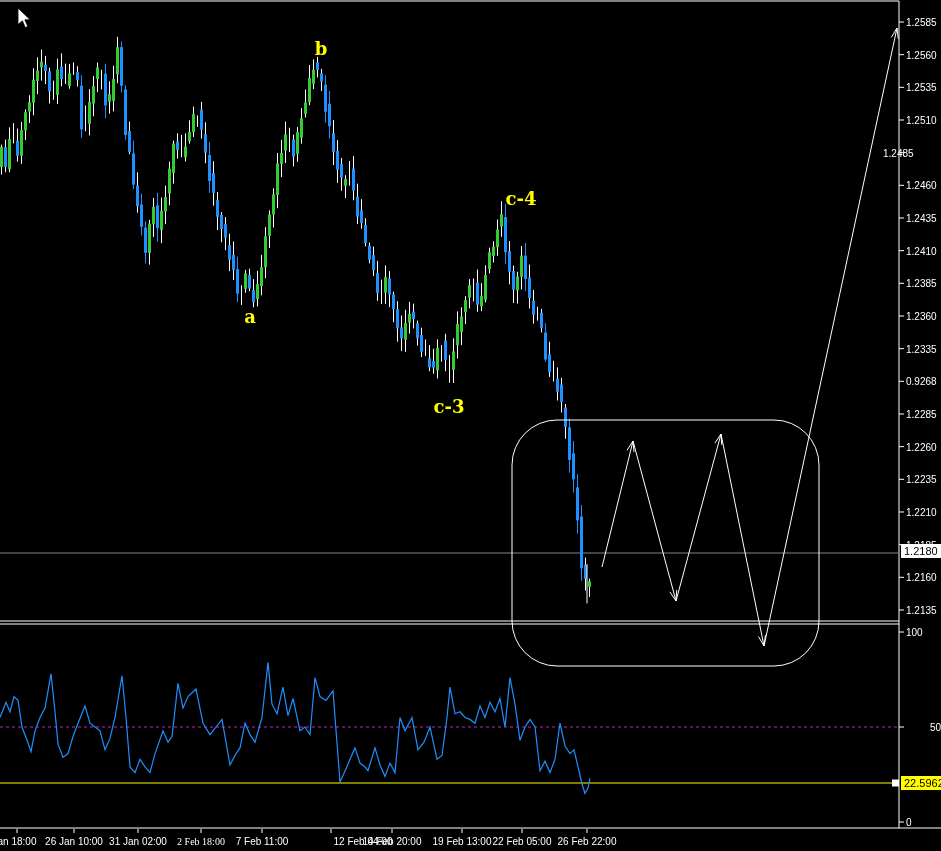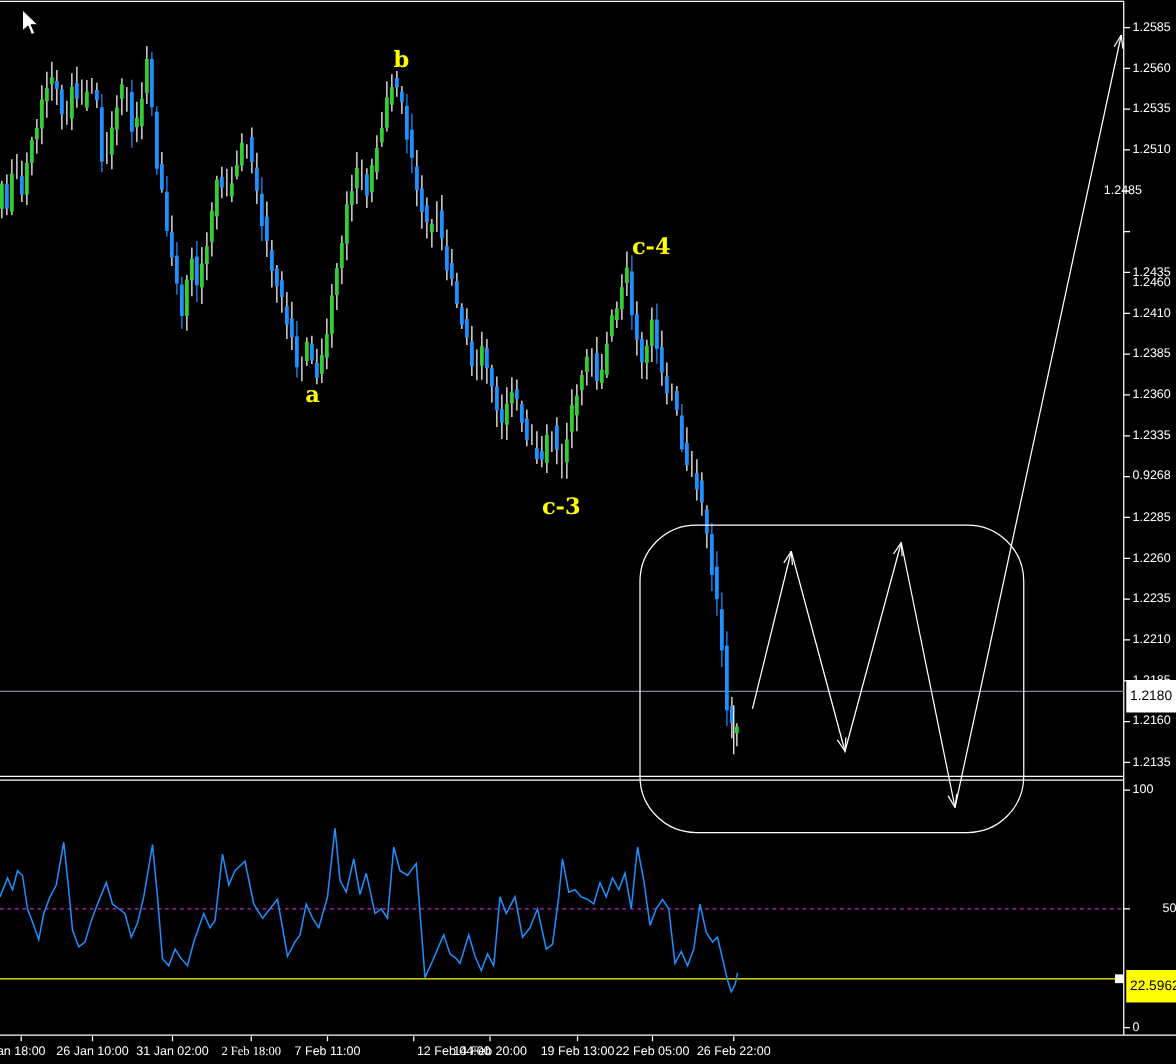--- a/index.html
+++ b/index.html
@@ -2,21 +2,21 @@
 <html><head>
 <meta charset="utf-8">
 <style>
   html,body{margin:0;padding:0;background:#000;}
   #app{position:relative;width:941px;height:851px;background:#000;overflow:hidden;
        font-family:"Liberation Sans",sans-serif;}
   #cv{position:absolute;left:0;top:0;}
   .axis-label{position:absolute;color:#fff;font-size:10px;line-height:11px;
       white-space:nowrap;transform:translate(0,-50%);}
   .time-label{transform:translate(-50%,0);}
-  .price-tag{position:absolute;left:901px;width:40px;height:26px;font-size:11px;
+  .price-tag{position:absolute;left:901px;width:40px;height:14px;font-size:11px;
       color:#000;display:flex;align-items:center;padding-left:3px;box-sizing:border-box;}
   .annotation{position:absolute;color:#ff0;font-family:"DejaVu Serif",serif;
       font-weight:bold;font-size:18px;transform:translate(-50%,-50%);}
 </style>
 </head>
 <body>
 
 <div id="app">
   <svg id="cv" width="941" height="851">
       <line x1="0" y1="1" x2="899" y2="1" stroke="#FFFFFF" stroke-width="1"></line>
@@ -357,21 +357,21 @@
       <line x1="462" y1="829" x2="462" y2="833" stroke="#FFFFFF" stroke-width="1"></line>
       <line x1="522" y1="829" x2="522" y2="833" stroke="#FFFFFF" stroke-width="1"></line>
       <line x1="587" y1="829" x2="587" y2="833" stroke="#FFFFFF" stroke-width="1"></line>
     </svg>
   <div id="price-axis">
       <div class="axis-label" style="left: 906px; top: 22px;">1.2585</div>
       <div class="axis-label" style="left: 906px; top: 54.665px;">1.2560</div>
       <div class="axis-label" style="left: 906px; top: 87.33px;">1.2535</div>
       <div class="axis-label" style="left: 906px; top: 119.995px;">1.2510</div>
       <div class="axis-label" style="left: 883px; top: 152.66px;">1.2485</div>
-      <div class="axis-label" style="left: 906px; top: 185.325px; margin-top: 41px;">1.2460</div>
+      <div class="axis-label" style="left: 906px; top: 185.325px;">1.2460</div>
       <div class="axis-label" style="left: 906px; top: 217.99px;">1.2435</div>
       <div class="axis-label" style="left: 906px; top: 250.655px;">1.2410</div>
       <div class="axis-label" style="left: 906px; top: 283.32px;">1.2385</div>
       <div class="axis-label" style="left: 906px; top: 315.985px;">1.2360</div>
       <div class="axis-label" style="left: 906px; top: 348.65px;">1.2335</div>
       <div class="axis-label" style="left: 906px; top: 381.315px;">0.9268</div>
       <div class="axis-label" style="left: 906px; top: 413.98px;">1.2285</div>
       <div class="axis-label" style="left: 906px; top: 446.645px;">1.2260</div>
       <div class="axis-label" style="left: 906px; top: 479.31px;">1.2235</div>
       <div class="axis-label" style="left: 906px; top: 511.975px;">1.2210</div>

